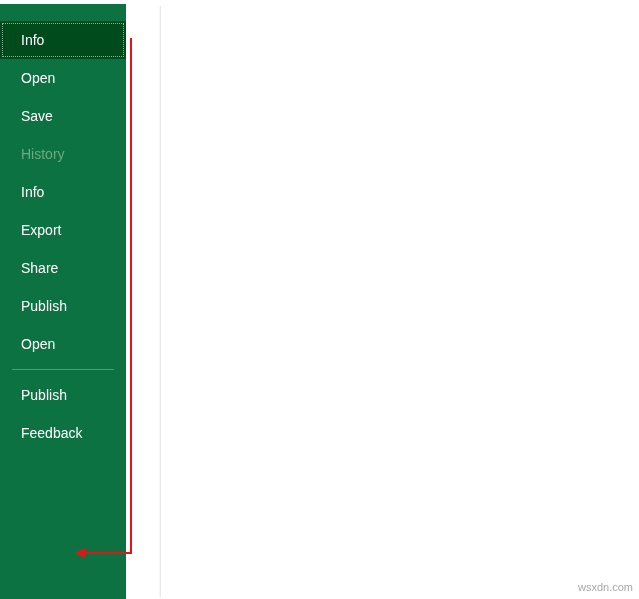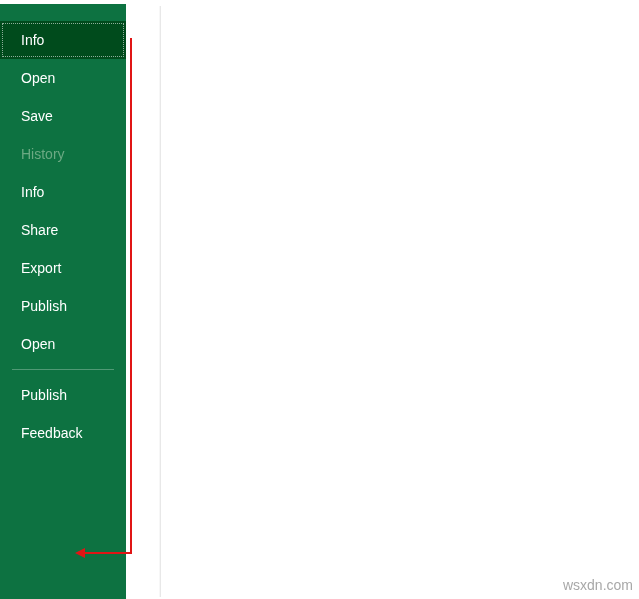--- a/index.html
+++ b/index.html
@@ -112,21 +112,21 @@
       border-top: 5px solid transparent;
       border-bottom: 5px solid transparent;
       border-right: 10px solid #e01515;
       z-index: 30;
     }
     .watermark {
       position: absolute;
       right: 6px;
       bottom: 6px;
       color: #a8a8a8;
-      font-size: 14px;
+      font-size: 11px;
       font-family: Arial, sans-serif;
       z-index: 40;
     }
   </style>
 </head>
 <body>
 
 <div class="topbar"></div>
 
 <div class="content-area">
@@ -143,24 +143,24 @@
   <div class="menu-item">
     <span>Save</span>
   </div>
   <div class="menu-item disabled">
     <span>History</span>
   </div>
   <div class="menu-item">
     <span>Info</span>
   </div>
   <div class="menu-item">
-    <span>Share</span>
+    <span>Export</span>
   </div>
   <div class="menu-item">
-    <span>Export</span>
+    <span>Share</span>
   </div>
   <div class="menu-item">
     <span>Publish</span>
   </div>
   <div class="menu-item">
     <span>Open</span>
   </div>
 
   <div class="divider"></div>
 

